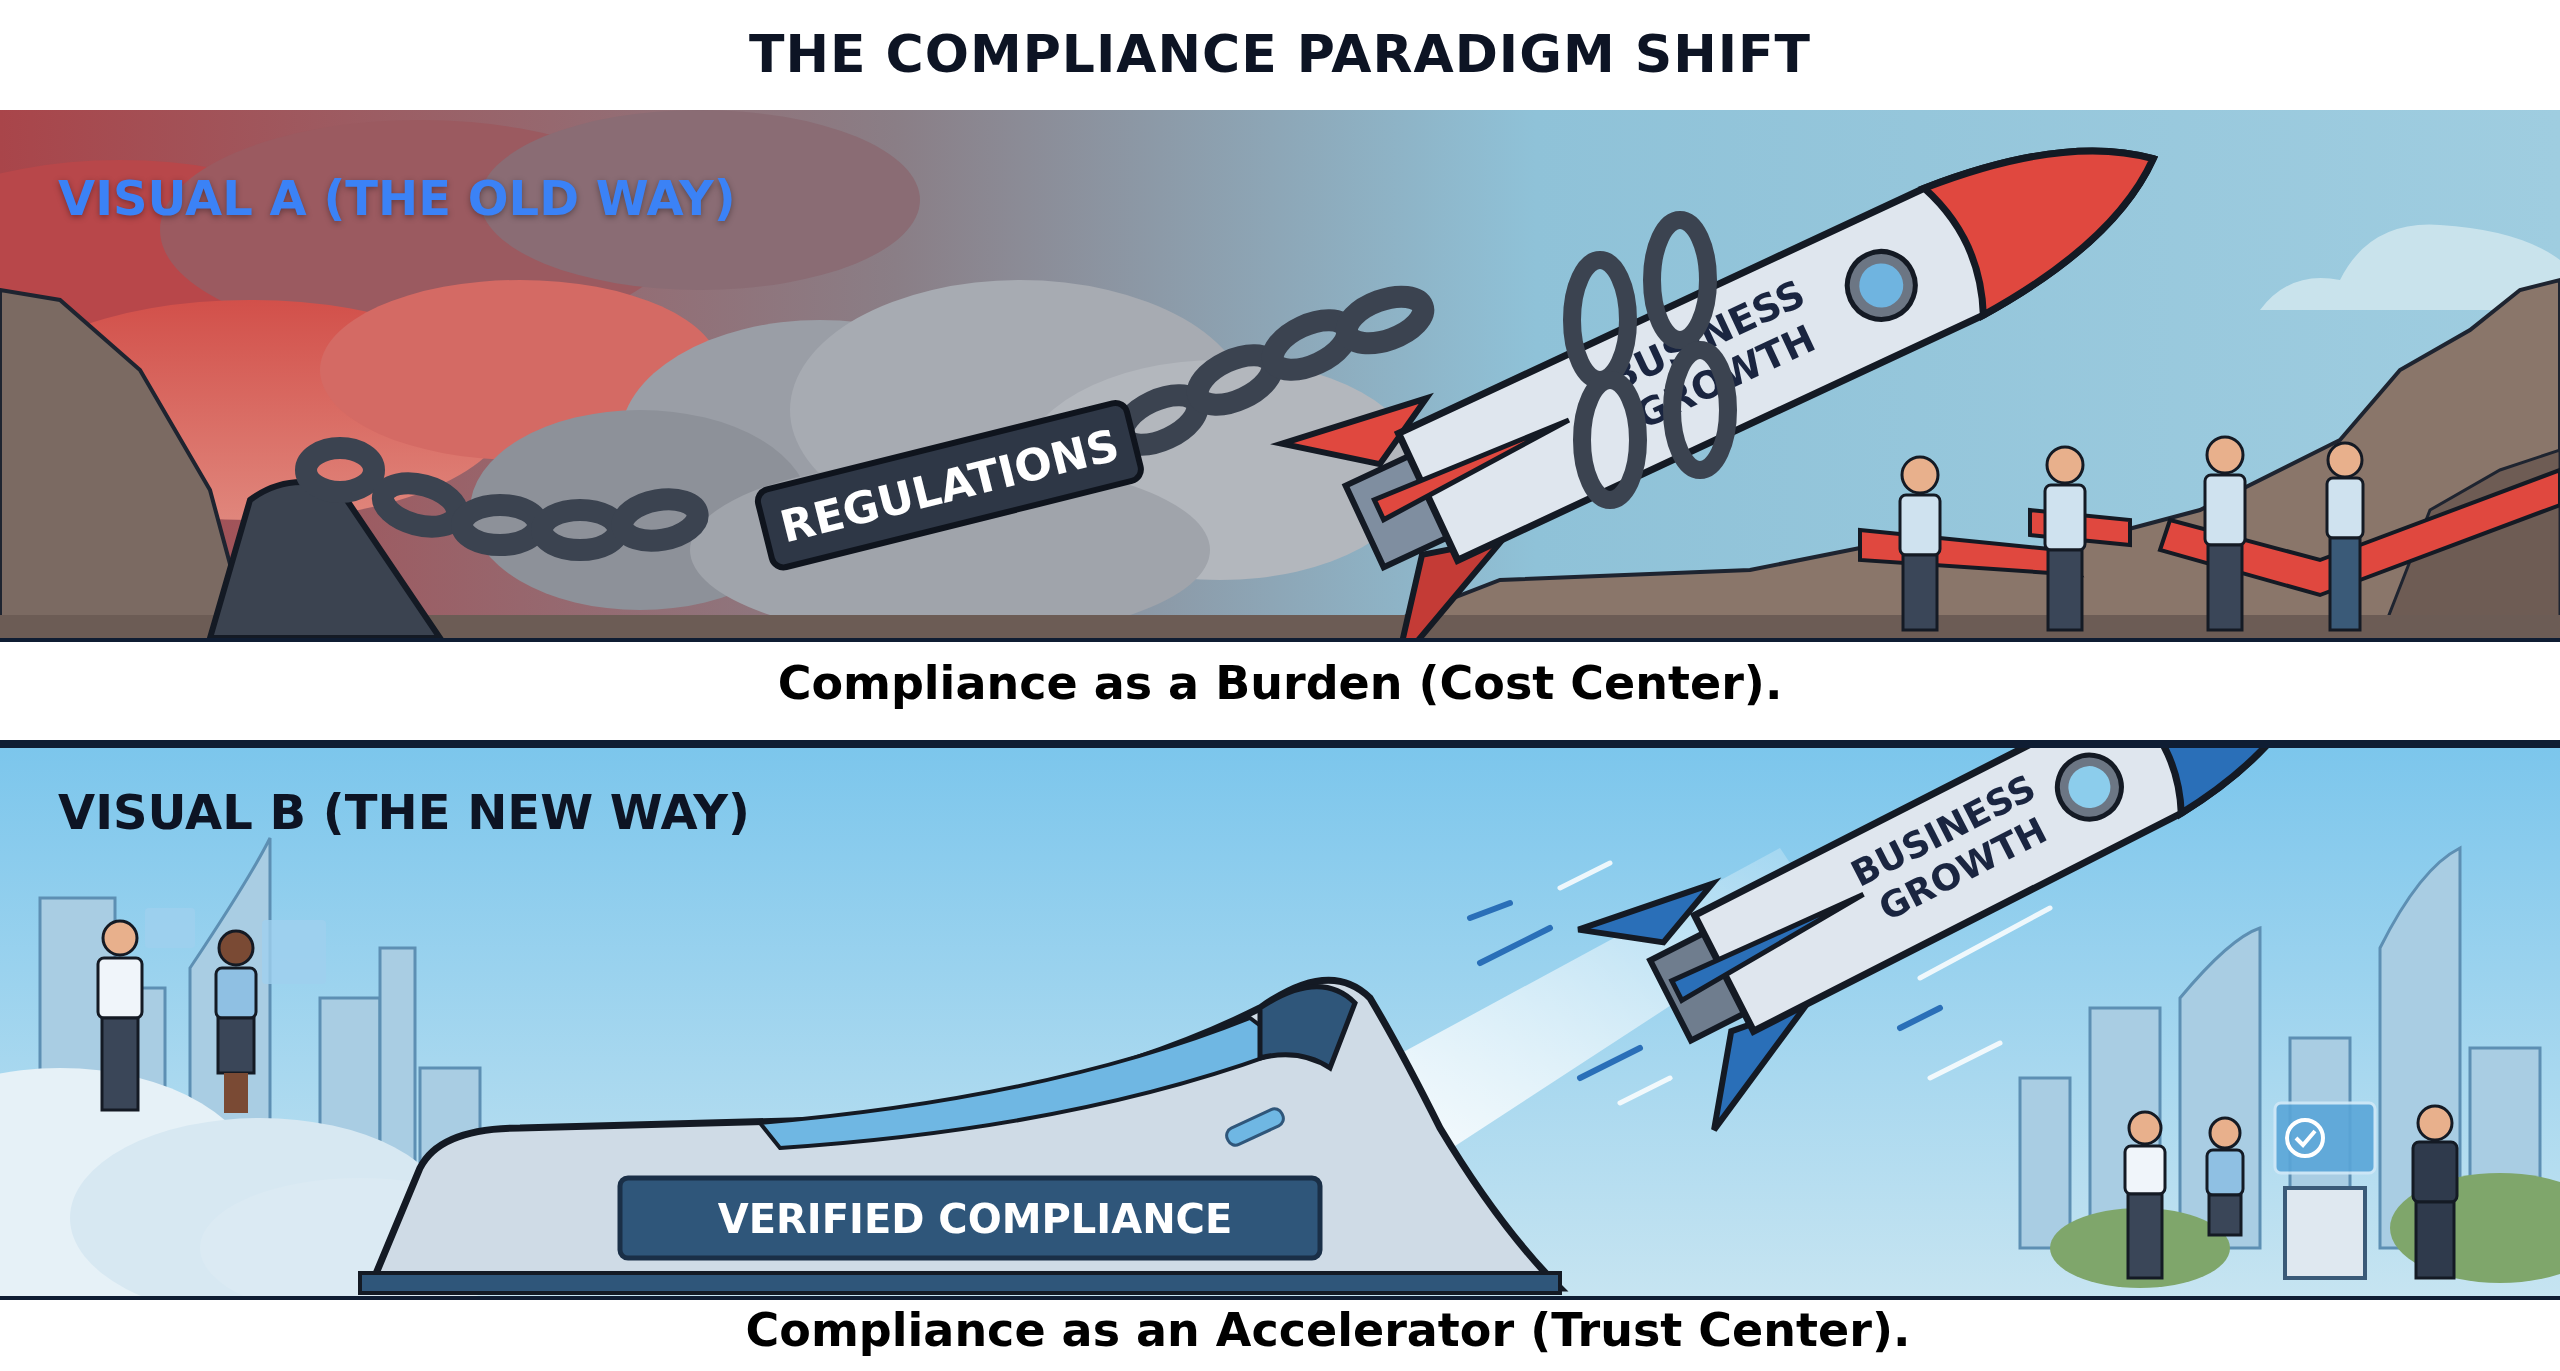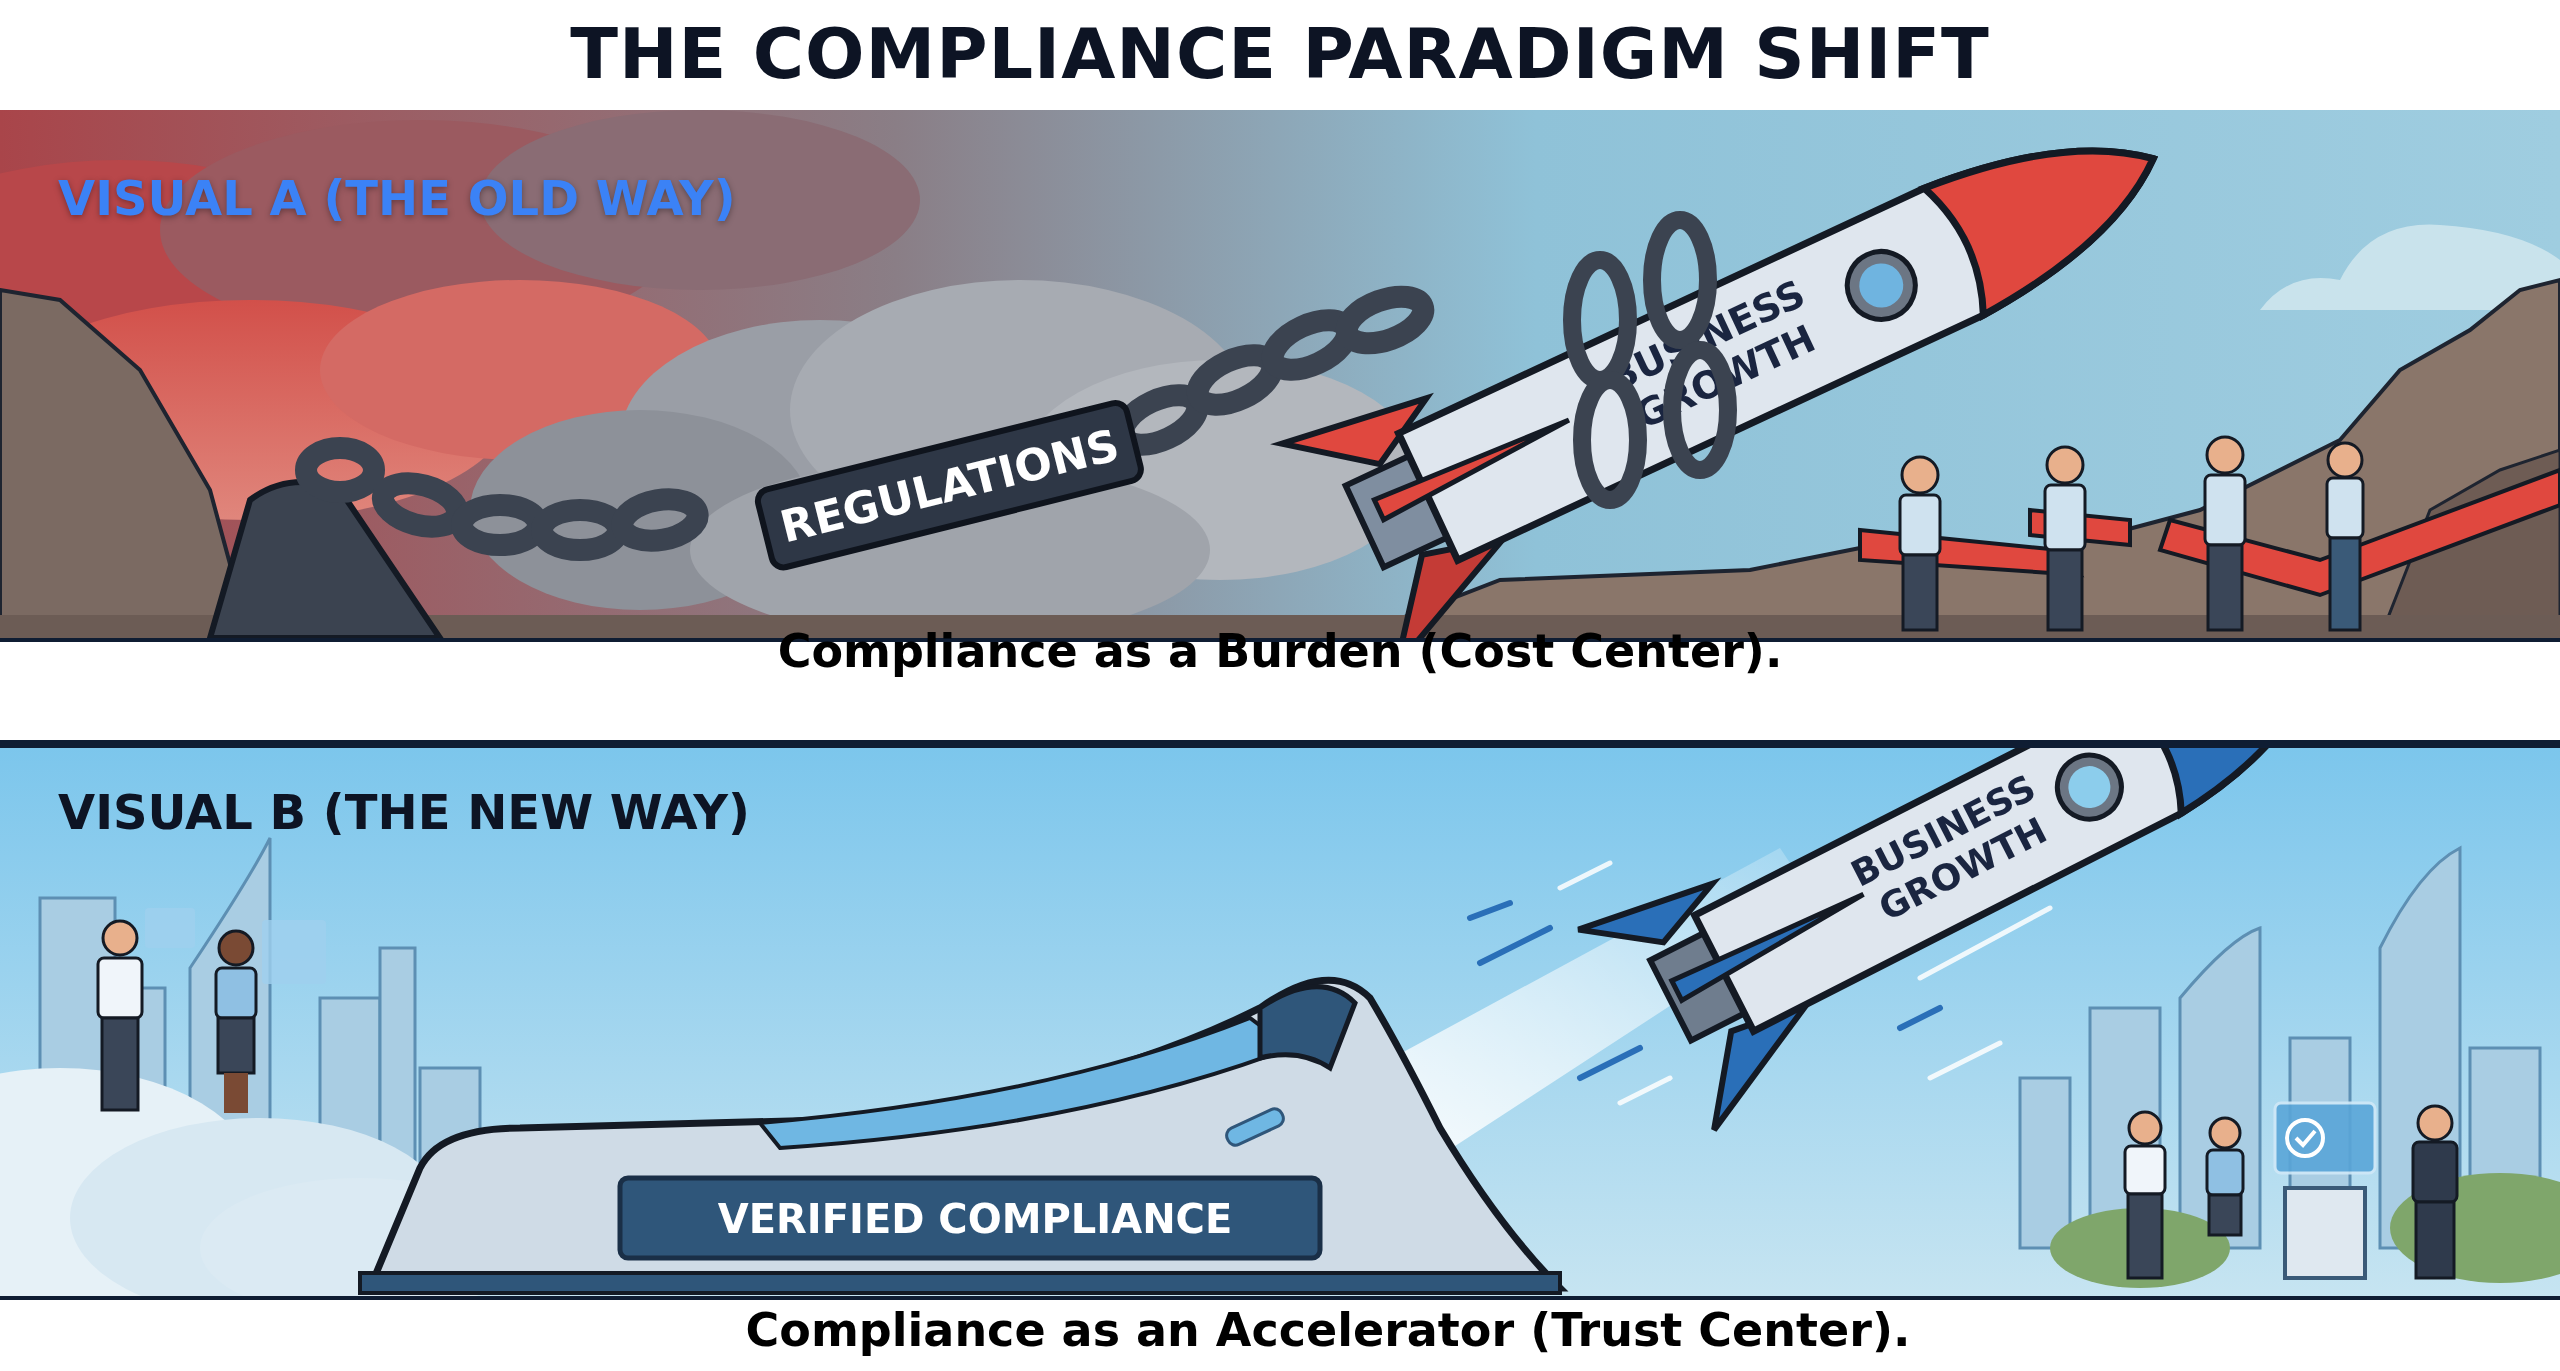--- a/index.html
+++ b/index.html
@@ -1,29 +1,29 @@
 <!DOCTYPE html>
 <html><head>
 <meta charset="utf-8">
 <style>
   html, body { margin:0; padding:0; }
   body { width:2560px; height:1371px; background:#ffffff; overflow:hidden; position:relative;
          font-family:"Liberation Sans", sans-serif; }
   .title { position:absolute; left:0; top:0; width:2560px; height:108px; display:flex; align-items:center; justify-content:center;
-           font-family:"DejaVu Sans", sans-serif; font-weight:bold; font-size:70px; color:#0d1424; letter-spacing:1px; }
+           font-family:"DejaVu Sans", sans-serif; font-weight:bold; font-size:52px; color:#0d1424; letter-spacing:1px; }
   .panel { position:absolute; left:0; width:2560px; overflow:hidden; }
   .panel-a { top:110px; height:528px; border-bottom:4px solid #0f1d33; }
   .panel-b { top:740px; height:548px; border-top:8px solid #0f1d33; border-bottom:4px solid #0f1d33; }
   .panel svg { position:absolute; left:0; top:0; }
   .panel-label { position:absolute; left:58px; font-family:"DejaVu Sans", sans-serif; font-weight:bold; font-size:48px; }
   .panel-a .panel-label { top:28px; color:#3b82f6; text-shadow:0 2px 6px rgba(0,0,0,0.35);margin-top:32px; }
   .panel-b .panel-label { top:36px; color:#0d1424; }
   .caption { position:absolute; left:0; width:2560px; text-align:center; font-family:"DejaVu Sans", sans-serif; font-weight:bold;
              font-size:46px; color:#000000; }
-  .caption-a { top:624px; }
+  .caption-a { top:656px; }
   .caption-b { top:1303px;padding-left:48px; }
   .svg-text { font-family:"DejaVu Sans", sans-serif; font-weight:bold; }
 </style>
 </head>
 <body>
 
 <div class="title">THE COMPLIANCE PARADIGM SHIFT</div>
 
 <div class="panel panel-a">
   <svg width="2560" height="528" viewBox="0 0 2560 528">

